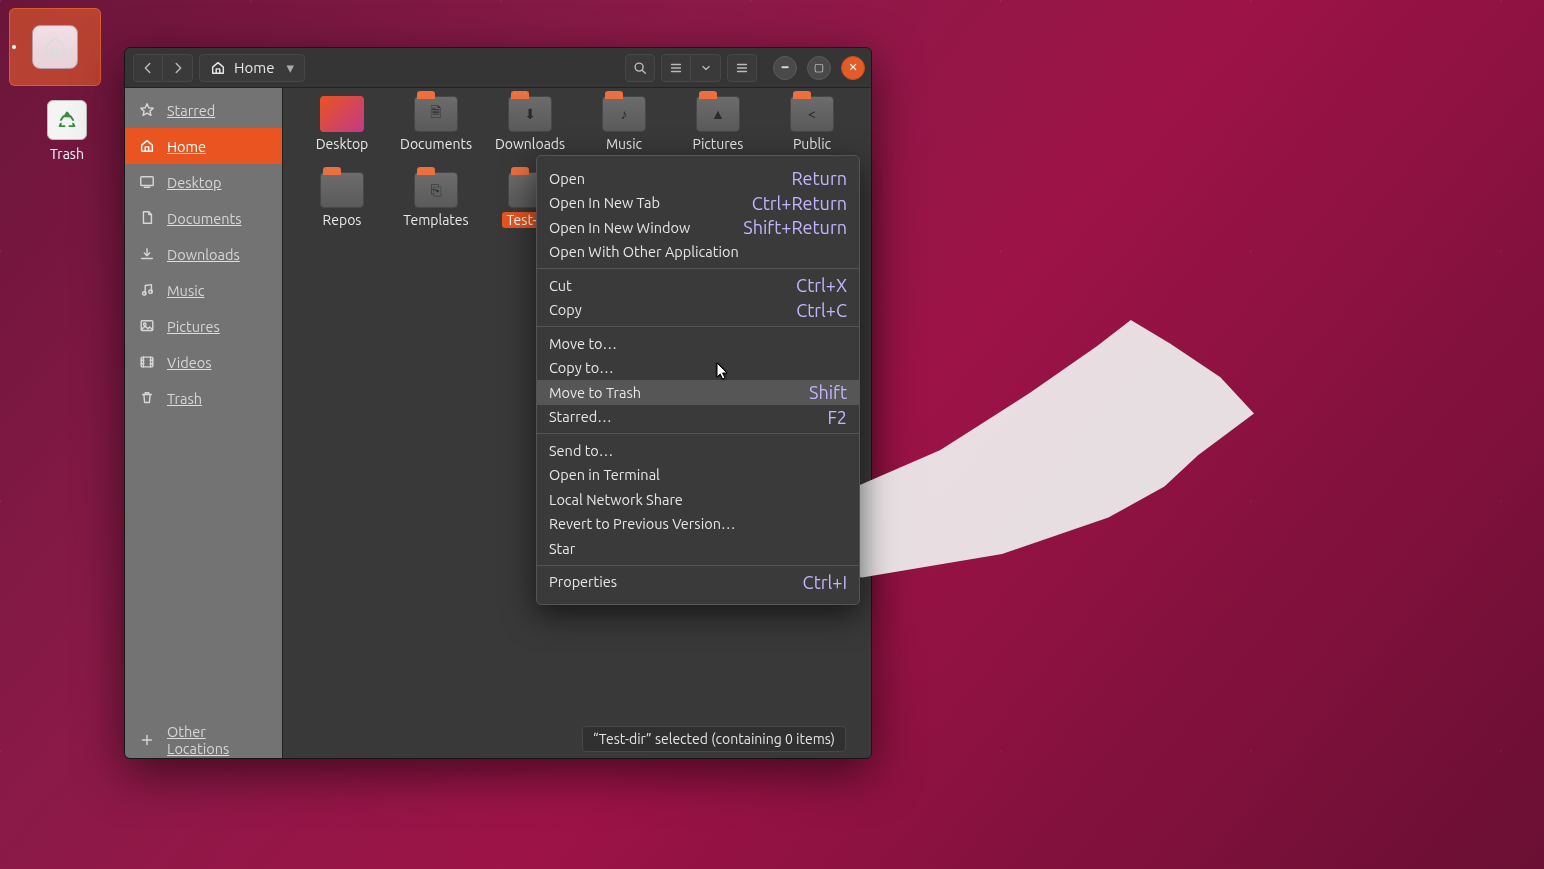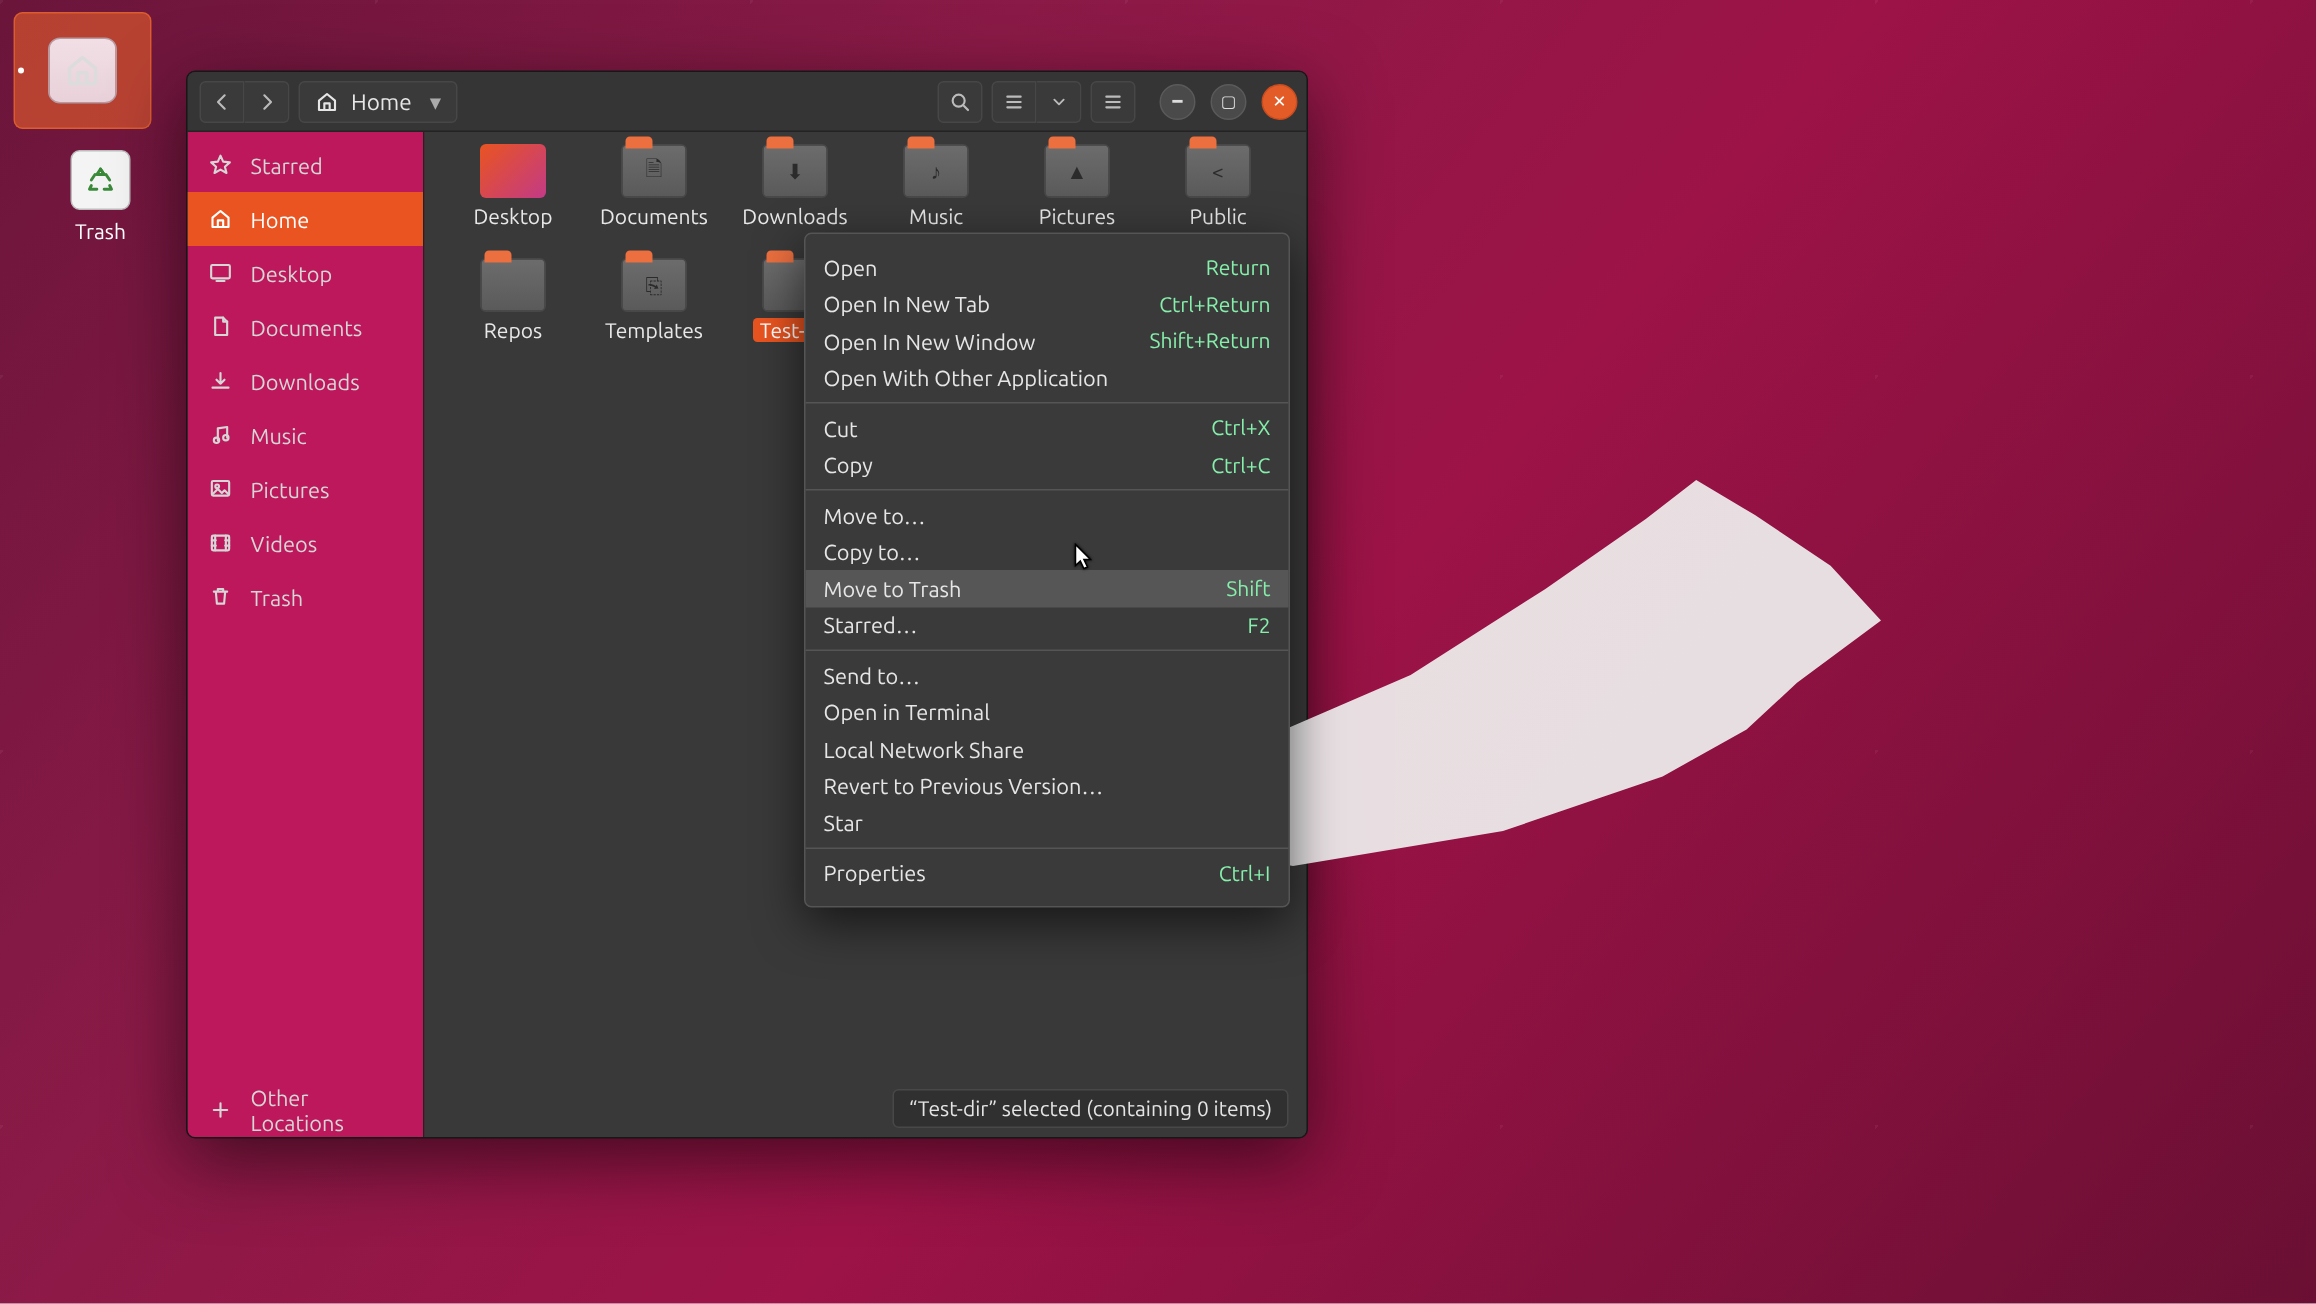--- a/index.html
+++ b/index.html
@@ -46,44 +46,44 @@
   .pill { display:flex; }
   .pill .nav-btn:first-child{border-top-right-radius:0;border-bottom-right-radius:0;}
   .pill .nav-btn:last-child{border-top-left-radius:0;border-bottom-left-radius:0;border-left:none;}
   .win-btns { display:flex; gap:10px; margin-left:10px; }
   .win-btn { width:24px; height:24px; border-radius:50%; background:#4a4a4a; border:1px solid #5a5a5a; display:flex; align-items:center; justify-content:center; color:#ddd; font-size:11px; }
   .win-btn.close { background:#e35b27; border-color:#c84c1f; color:#fff; }
 
   .body { flex:1; display:flex; min-height:0; }
 
   
-  .sidebar { width:178px; background:#be185d; border-right:1px solid #232323; display:flex; flex-direction:column; padding-top:4px; }
+  .sidebar { width:178px; background:#737373; border-right:1px solid #232323; display:flex; flex-direction:column; padding-top:4px;text-decoration:underline; }
   .side-item { height:36px; display:flex; align-items:center; gap:12px; padding:0 14px; color:#d6d6d6; font-size:14.5px; }
   .side-item.active { background:#e95420; color:#fff; }
   .side-item svg { width:16px; height:16px; flex:0 0 16px; fill:none; stroke:currentColor; stroke-width:1.6; }
   .side-spacer { flex:1; }
 
   
   .content { flex:1; background:#393939; position:relative; display:flex; flex-direction:column; }
   .grid { padding:8px 14px; display:grid; grid-template-columns:repeat(6, 90px); grid-auto-rows:76px; gap:0 4px; align-content:start; }
   .file { display:flex; flex-direction:column; align-items:center; justify-content:flex-start; gap:4px; color:#e8e8e8; font-size:14px; }
   .folder-ico { width:44px; height:36px; border-radius:4px; background:linear-gradient(#6c6c6c,#5a5a5a); position:relative; border:1px solid #484848; }
   .folder-ico::before{content:"";position:absolute;left:2px;top:-6px;width:18px;height:8px;border-radius:3px 3px 0 0;background:#eb6f3f;}
   .folder-ico.grad{ background:linear-gradient(135deg,#e95420,#c33a86); border:none;}
   .folder-ico.grad::before{display:none;}
   .folder-ico .glyph{position:absolute;inset:0;display:flex;align-items:center;justify-content:center;color:#2b2b2b;font-size:14px;}
   .file.selected .lbl { background:#e95420; color:#fff; padding:0 4px; border-radius:3px; }
 
   
-  .status { position:absolute; right:12px; bottom:6px; background:#303030; border:1px solid #484848; border-radius:4px; padding:4px 10px; color:#e4e4e4; font-size:14px; }
+  .status { position:absolute; right:25px; bottom:6px; background:#303030; border:1px solid #484848; border-radius:4px; padding:4px 10px; color:#e4e4e4; font-size:14px; }
 
   
   .context-menu { position:absolute; left:536px; top:155px; width:324px; background:#3a3a3a; border:1px solid #555; border-radius:5px; box-shadow:0 10px 32px rgba(0,0,0,.6); padding:10px 0; z-index:50; }
   .menu-item { height:24.5px; display:flex; align-items:center; justify-content:space-between; padding:0 12px; color:#e6e6e6; font-size:14.5px; }
-  .menu-item .accel { color:#86efac; font-size:14px; }
+  .menu-item .accel { color:#c4b5fd; font-size:18px; }
   .menu-item.hover { background:#565656; }
   .menu-sep { height:1px; background:#555; margin:4px 0; }
 
   
   .cursor { position:absolute; left:716px; top:362px; width:14px; height:20px; z-index:60; }
   .cursor svg{filter:drop-shadow(0 0 1px #000);}
 
   .ico-stroke{fill:none;stroke:currentColor;stroke-width:1.6;stroke-linecap:round;stroke-linejoin:round;}
 </style>
 </head>

